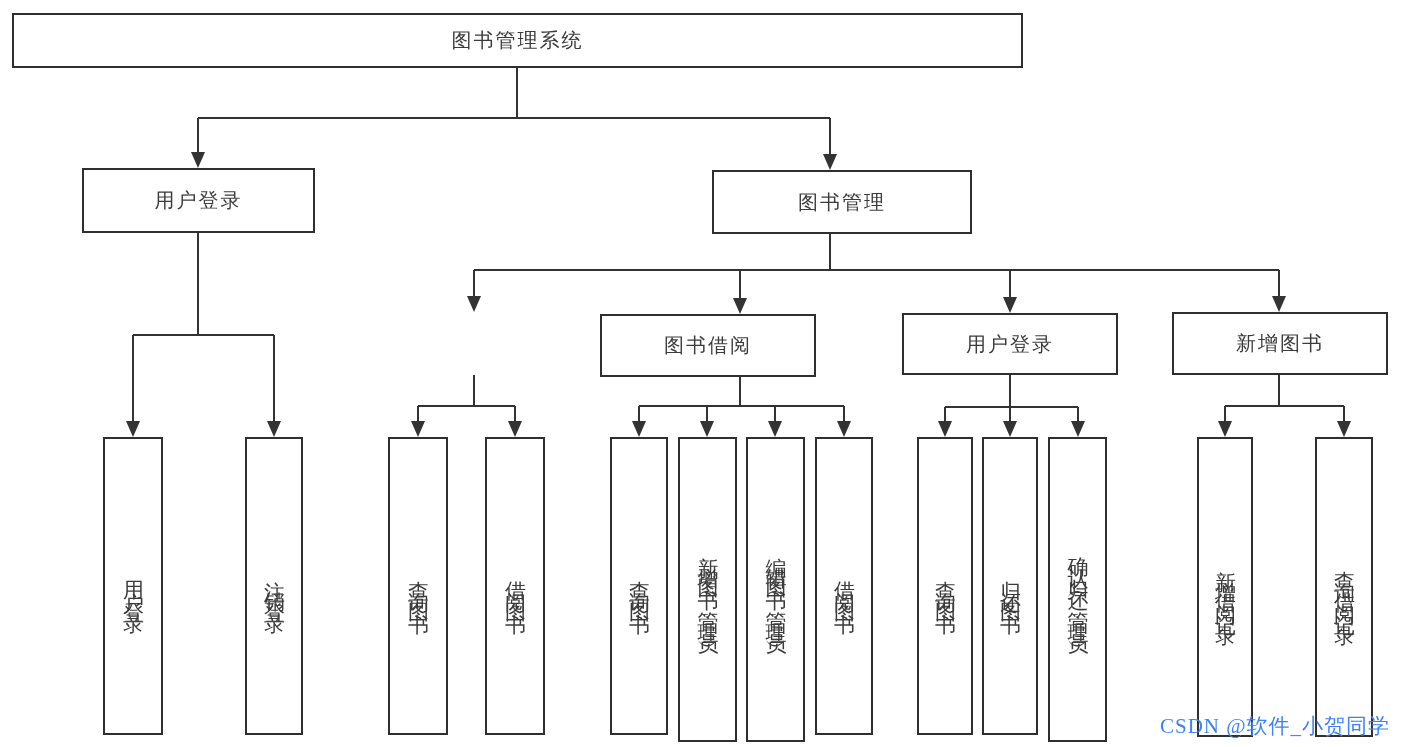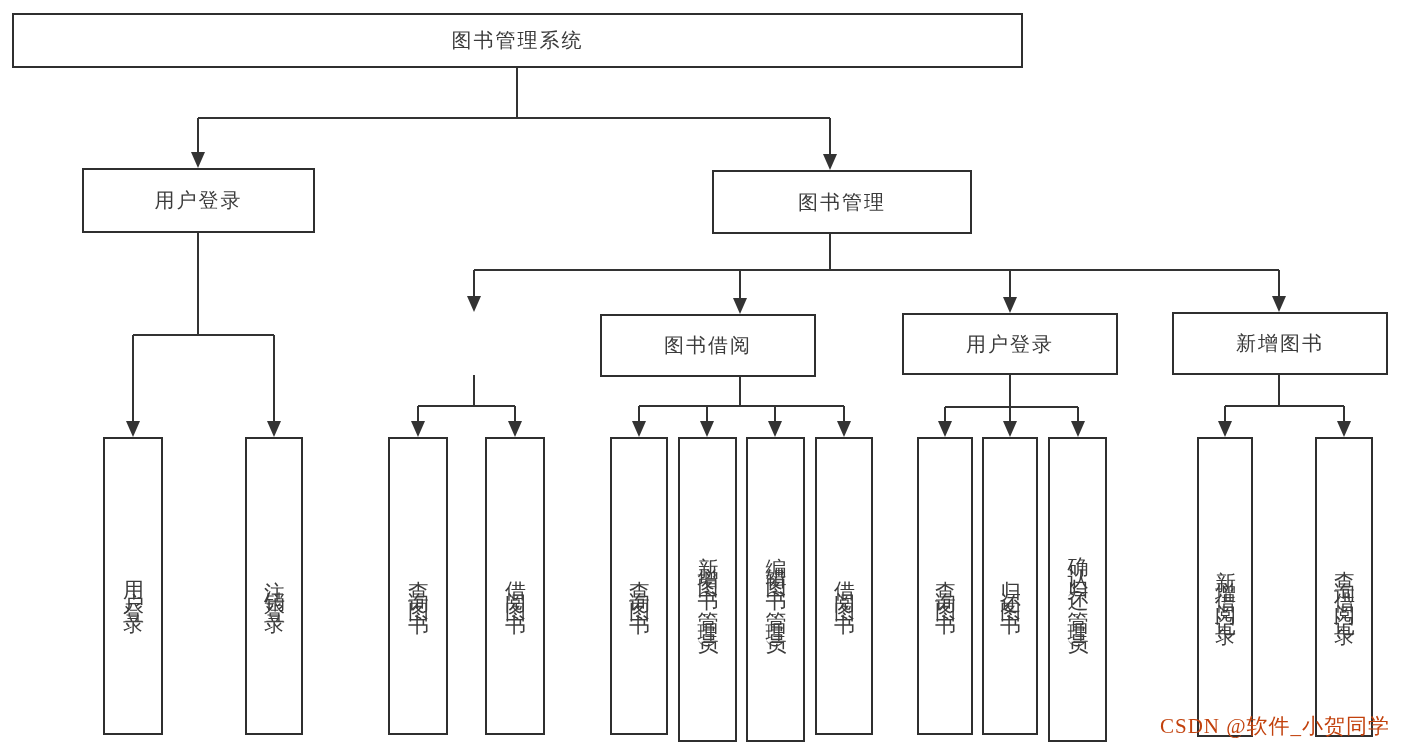--- a/index.html
+++ b/index.html
@@ -30,21 +30,21 @@
     writing-mode:vertical-rl;
     text-orientation:mixed;
     font-size:21px;
     letter-spacing:11px;
     line-height:1;
   }
   .watermark{
     position:absolute;
     left:1160px;top:712px;
     font-size:21px;
-    color:#c2410c;
+    color:#3b82f6;
     letter-spacing:1px;
     white-space:nowrap;
     z-index:10;
   }
 </style>
 </head>
 <body>
 
 <div class="canvas">
 

